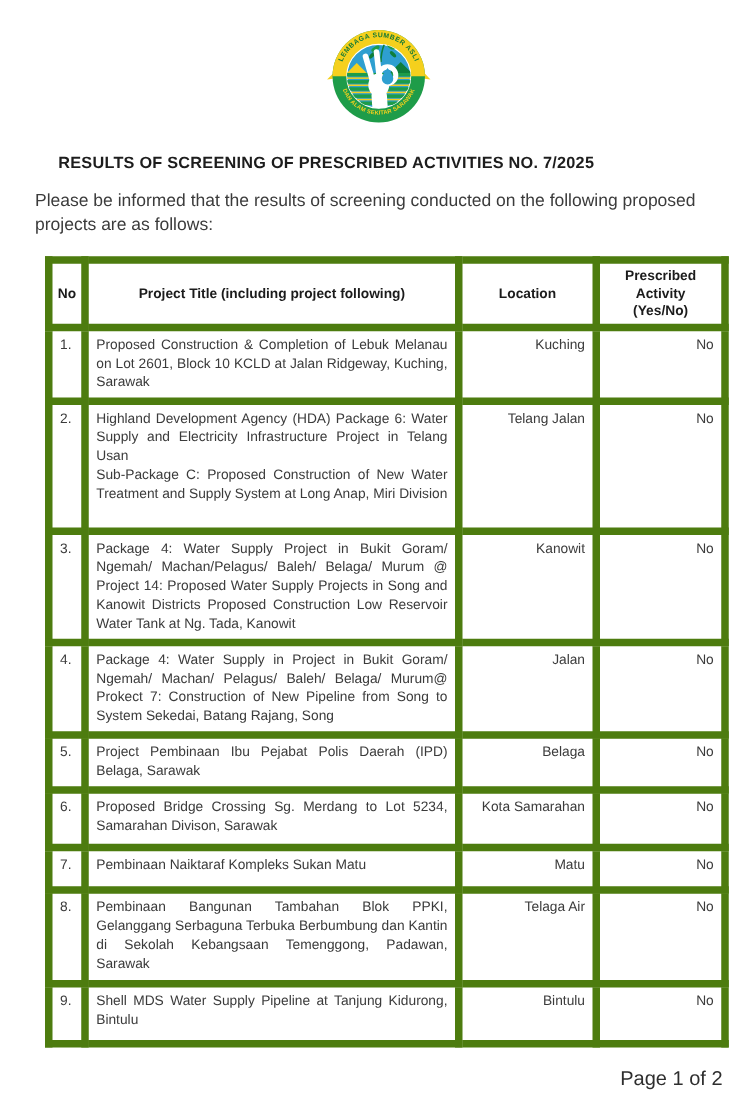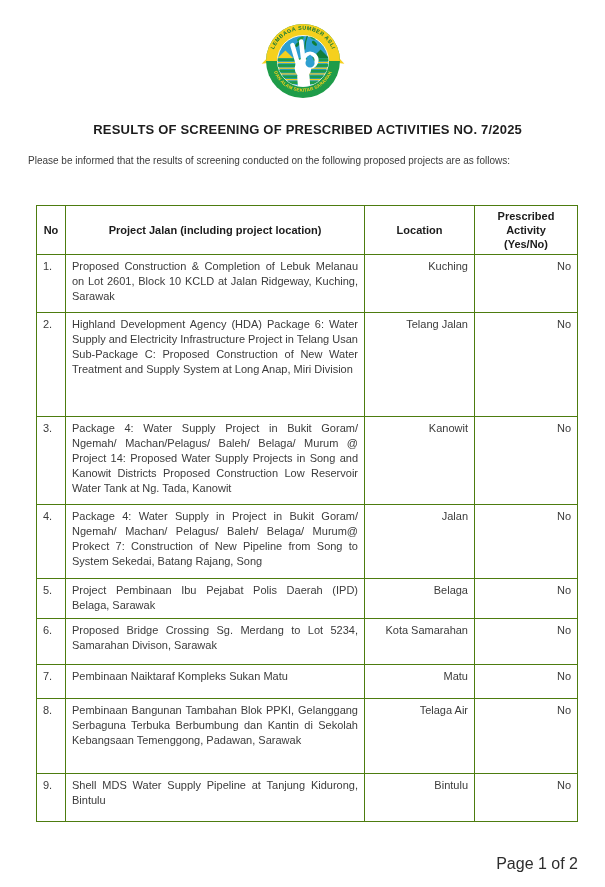--- a/index.html
+++ b/index.html
@@ -1,28 +1,28 @@
 <!DOCTYPE html>
 <html><head>
 <meta charset="utf-8">
 <style>
   html,body{margin:0;padding:0;background:#ffffff;}
   body{width:605px;height:887px;font-family:"Liberation Sans",sans-serif;color:#3b3b3b;}
   .page{position:relative;width:605px;height:887px;background:#ffffff;overflow:hidden;}
 
   .logo{position:absolute;top:17px;left:50%;transform:translateX(-50%);width:88px;height:88px;}
 
-  .doc-title{position:absolute;top:122px;left:0;width:522px;text-align:right;
+  .doc-title{position:absolute;top:122px;left:0;width:522px;text-align:center;
     font-size:13px;font-weight:bold;color:#1d1d1d;letter-spacing:0.2px;}
 
-  .intro{position:absolute;top:151px;left:28px;right:26px;font-size:10px;line-height:19px;color:#3b3b3b;}
+  .intro{position:absolute;top:151px;left:28px;right:26px;font-size:14px;line-height:19px;color:#3b3b3b;}
 
   table.screening{position:absolute;top:205px;left:36px;width:541px;border-collapse:collapse;
     table-layout:fixed;font-size:11px;line-height:15px;color:#3b3b3b;}
-  table.screening th,table.screening td{border:1px solid #4d7c0f;vertical-align:top;padding:4px 6px;}
+  table.screening th,table.screening td{border:6px solid #4d7c0f;vertical-align:top;padding:4px 6px;}
   table.screening th{font-weight:bold;color:#1b1b1b;text-align:center;vertical-align:middle;
     padding:3px 4px;line-height:14px;}
   td.no-cell{padding:4px 2px 4px 6px;}
   td.title-cell{text-align:justify;white-space:pre-line;margin-top:40px;}
   td.center-cell{text-align:right;}
   .pre{white-space:pre-line;}
   thead tr{height:46px;}
   tbody tr:nth-child(1){height:58px;}
   tbody tr:nth-child(2){height:104px;}
   tbody tr:nth-child(3){height:88px;}
@@ -112,21 +112,21 @@
   <table class="screening">
     <colgroup>
       <col style="width:29px">
         <col style="width:299px">
         <col style="width:110px">
         <col style="width:103px">
     </colgroup>
     <thead>
       <tr>
         <th>No</th>
-        <th>Project Jalan (including project location)</th>
+        <th>Project Title (including project following)</th>
         <th>Location</th>
         <th class="pre">Prescribed
 Activity
 (Yes/No)</th>
       </tr>
     </thead>
     <tbody>
       <tr>
         <td class="no-cell">1.</td>
         <td class="title-cell">Proposed Construction &amp; Completion of Lebuk Melanau on Lot 2601, Block 10 KCLD at Jalan Ridgeway, Kuching, Sarawak</td>

